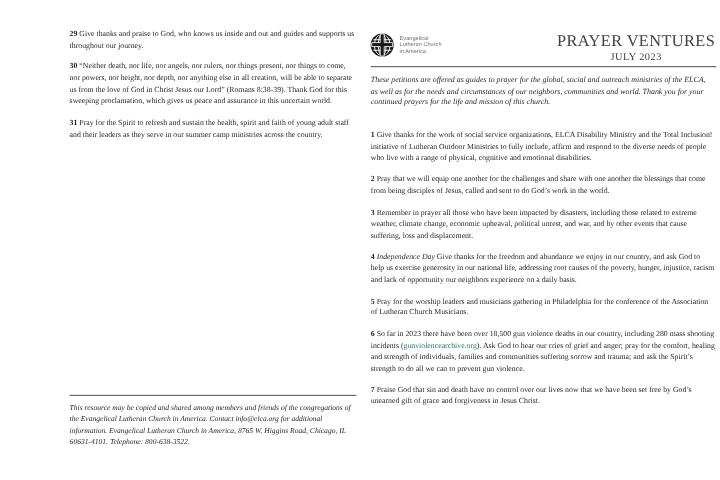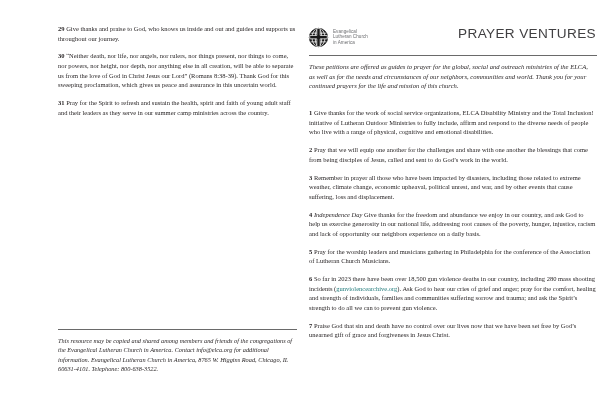--- a/index.html
+++ b/index.html
@@ -59,21 +59,21 @@
     letter-spacing: 0.05px;
     padding-top: 1.5px;
   }
   #logo-words div { white-space: nowrap; }
 
   #title-block {
     position: absolute;
     right: 2px;
     top: 0;
     text-align: center;
-    font-family: Liberation Sans, sans-serif;
+    font-family: Liberation Serif, serif;
     color: #414042;
   }
   #doc-title {
     font-size: 13.6px;
     letter-spacing: 0.35px;
     line-height: 15px;
   }
   #doc-date {
     font-size: 8.6px;
     letter-spacing: 0.4px;
@@ -207,20 +207,21 @@
 
         <div id="logo-words">
           <div>Evangelical</div>
           <div>Lutheran Church</div>
           <div>in America</div>
         </div>
       </div>
 
       <div id="title-block">
         <div id="doc-title">PRAYER VENTURES</div>
+        <div id="doc-date">JULY 2023</div>
       </div>
 
     </div>
 
     <hr class="rule" id="header-rule">
 
     <div id="intro">These petitions are offered as guides to prayer for the global, social and outreach ministries of the ELCA, as well as for the needs and circumstances of our neighbors, communities and world. Thank you for your continued prayers for the life and mission of this church.</div>
 
     <div class="entries" id="right-entries">
 

